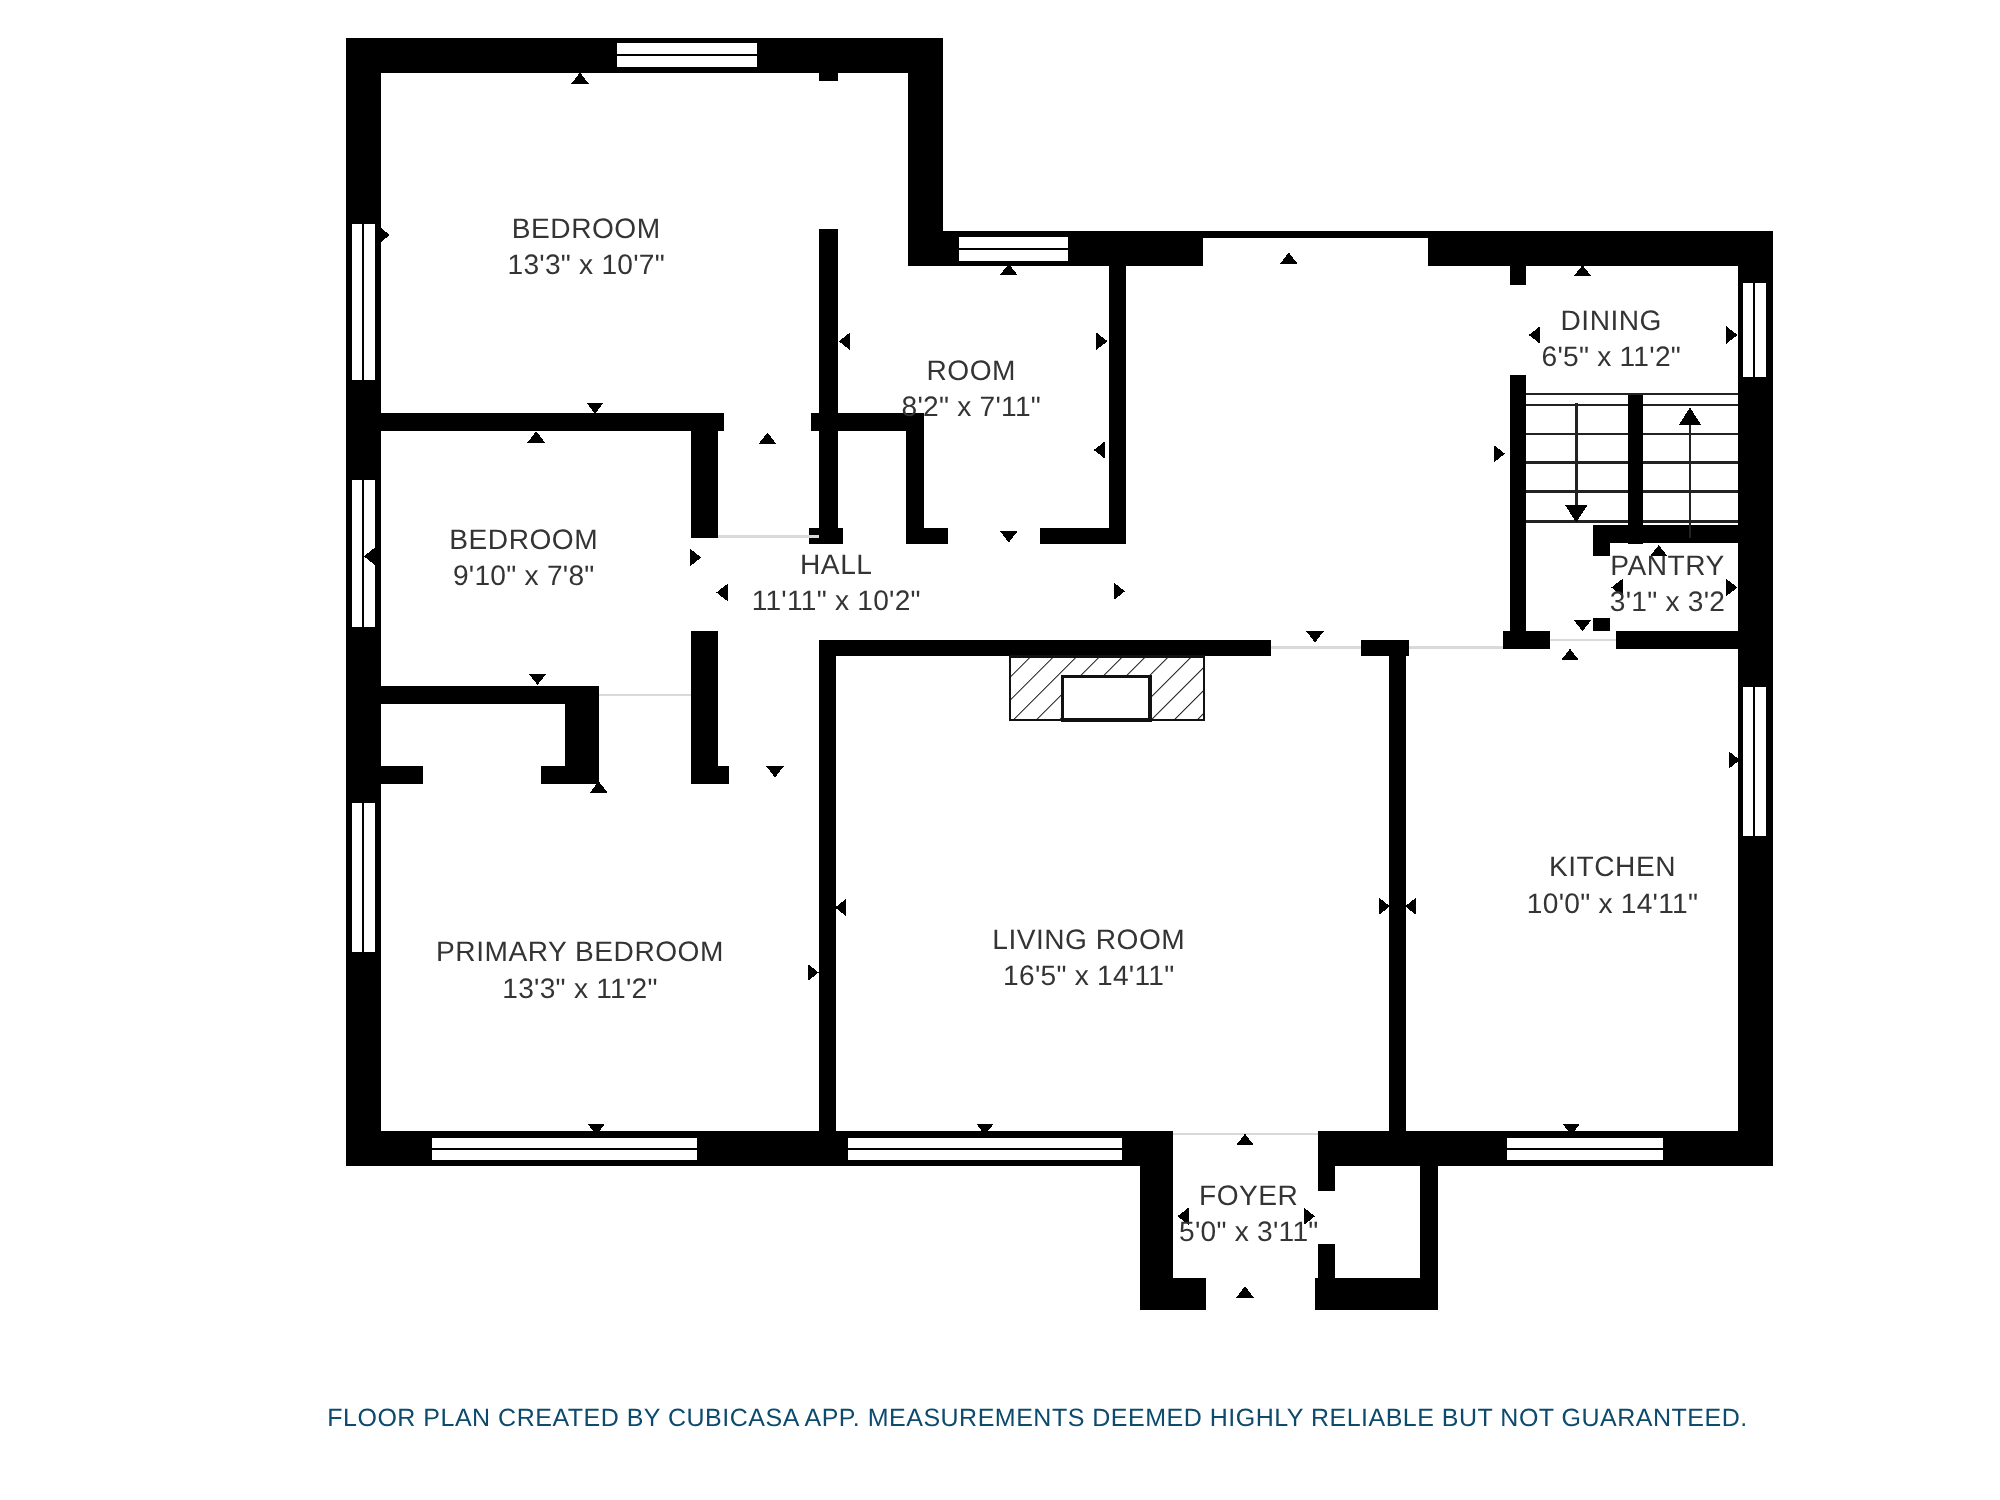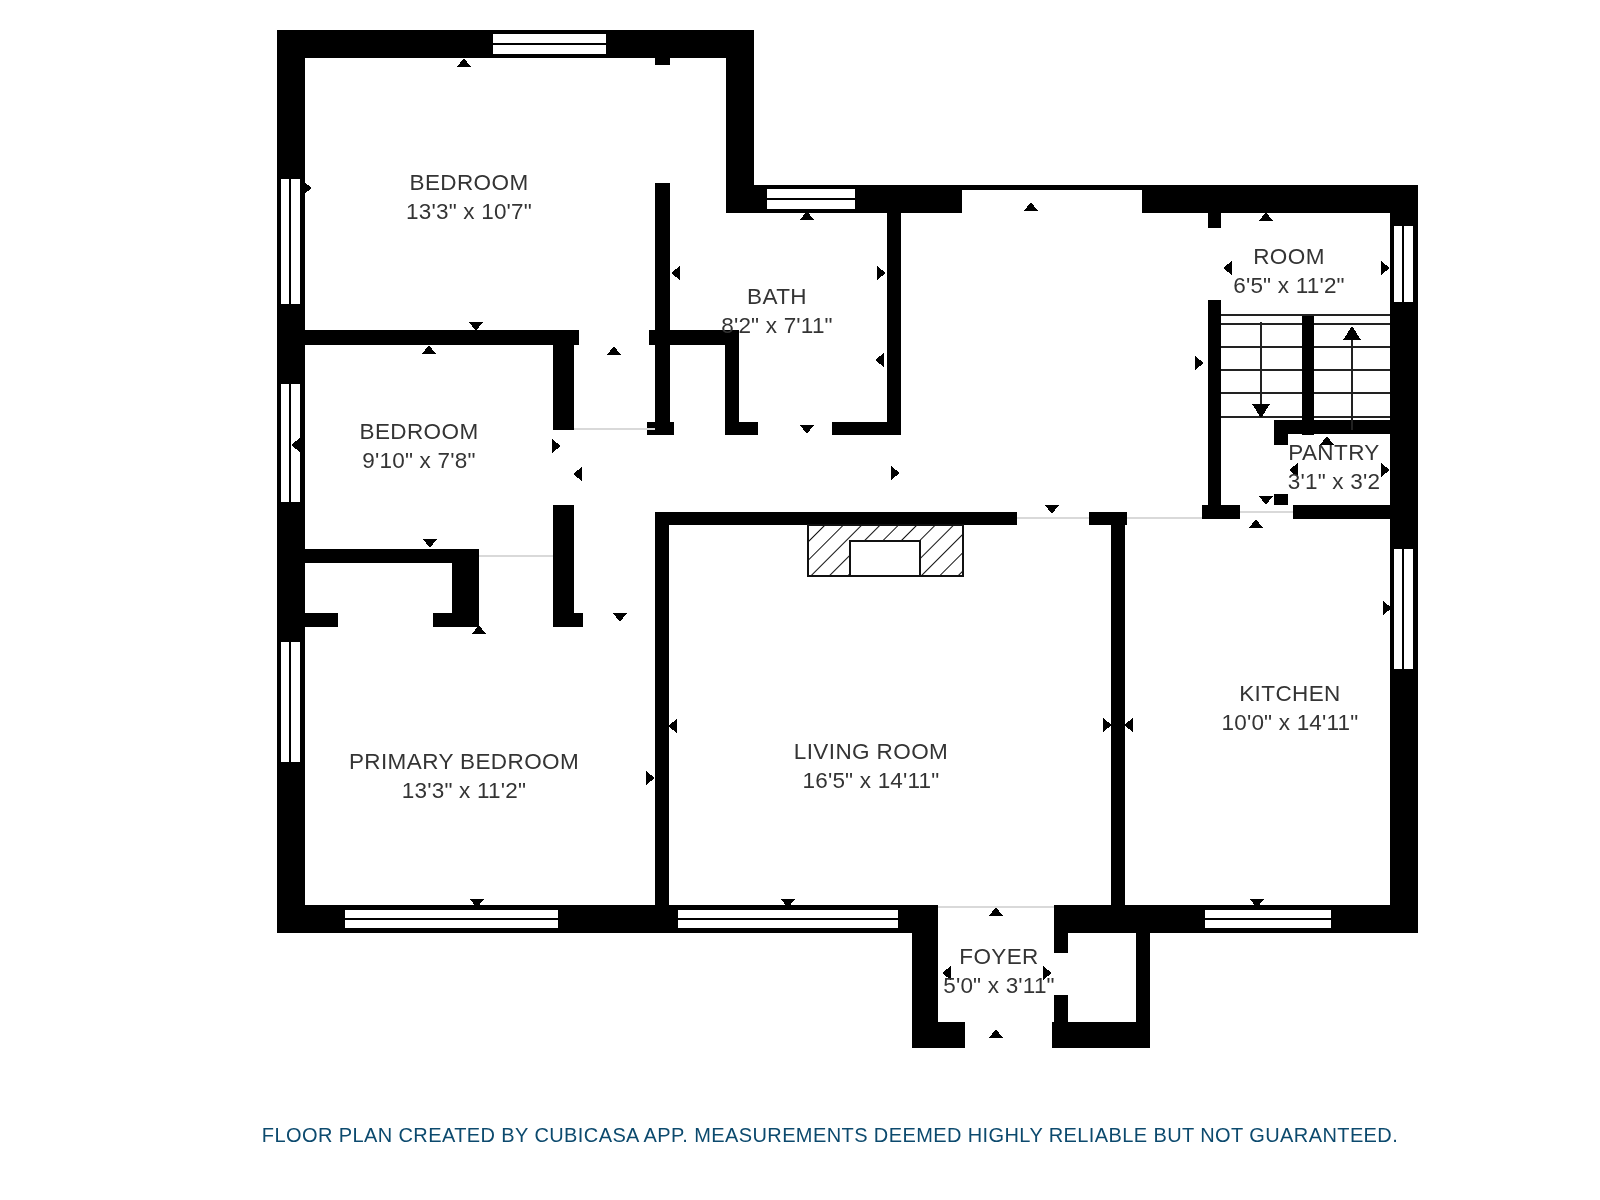--- a/index.html
+++ b/index.html
@@ -194,31 +194,35 @@
     <polygon points="847,466 847,480 856,473"></polygon>
     <polygon points="999,966 999,980 1008,973"></polygon>
   </g>
 </svg>
 
 <div class="room-label" style="left:425px;top:197px">
   <div class="rname">BEDROOM</div>
   <div class="rdims">13'3" x 10'7"</div>
 </div>
 <div class="room-label" style="left:733px;top:311px">
-  <div class="rname">BATH</div>
+  <div class="rname">ROOM</div>
   <div class="rdims">8'2" x 7'11"</div>
 </div>
 <div class="room-label" style="left:1245px;top:271px">
-  <div class="rname">ROOM</div>
+  <div class="rname">DINING</div>
   <div class="rdims">6'5" x 11'2"</div>
 </div>
 <div class="room-label" style="left:375px;top:446px">
   <div class="rname">BEDROOM</div>
   <div class="rdims">9'10" x 7'8"</div>
 </div>
+<div class="room-label" style="left:625px;top:466px">
+  <div class="rname">HALL</div>
+  <div class="rdims">11'11" x 10'2"</div>
+</div>
 <div class="room-label" style="left:1290px;top:467px">
   <div class="rname">PANTRY</div>
   <div class="rdims">3'1" x 3'2</div>
 </div>
 <div class="room-label" style="left:420px;top:776px">
   <div class="rname">PRIMARY BEDROOM</div>
   <div class="rdims">13'3" x 11'2"</div>
 </div>
 <div class="room-label" style="left:827px;top:766px">
   <div class="rname">LIVING ROOM</div>

